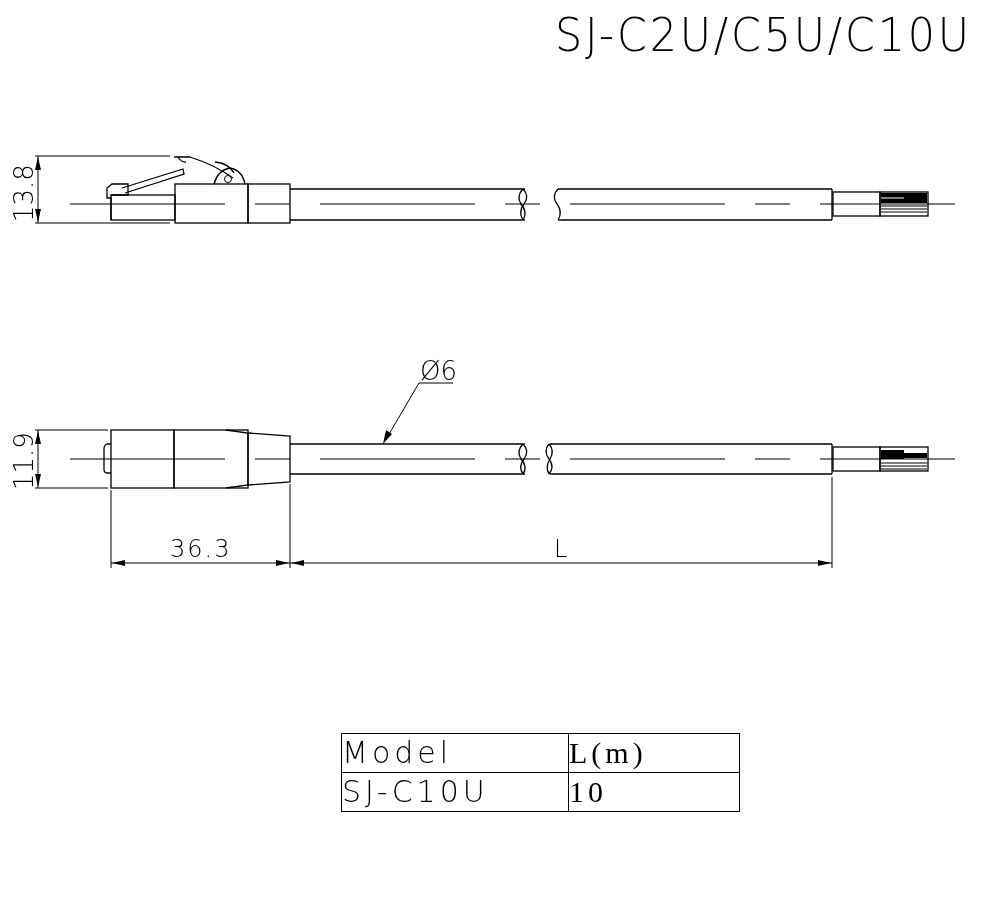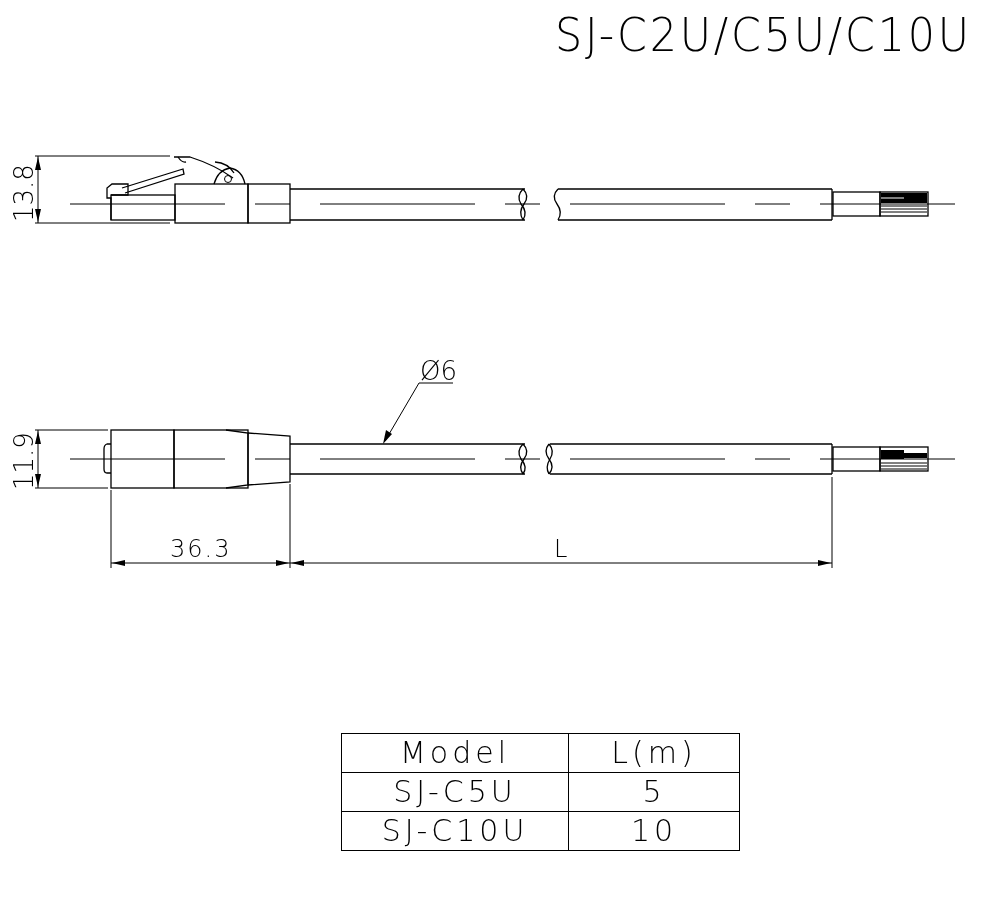--- a/index.html
+++ b/index.html
@@ -4,23 +4,23 @@
 <style>
   html, body { margin: 0; padding: 0; background: #ffffff; }
   body { width: 1000px; height: 907px; position: relative; overflow: hidden; font-family: "Liberation Sans", sans-serif; }
   svg { position: absolute; left: 0; top: 0; }
   .ln { stroke: #000; stroke-width: 1.3; fill: none; }
   .thin { stroke: #000; stroke-width: 1; fill: none; }
   .ctr { stroke: #000; stroke-width: 1; fill: none; stroke-dasharray: 155 30 35 30; }
   .cad { font-family: "DejaVu Sans", sans-serif; font-weight: 200; fill: #000; }
   .title { position: absolute; left: 555px; top: 8px; font-family: "DejaVu Sans", sans-serif; font-size: 46px; font-weight: 200; letter-spacing: 3px; color: #000; transform: scaleX(0.93); transform-origin: left top; white-space: nowrap; }
   table.spec { position: absolute; left: 341px; top: 733px; border-collapse: collapse; font-family: "DejaVu Sans", sans-serif; font-weight: 200; }
-  table.spec td { border: 1.5px solid #000; height: 38px; padding: 0; text-align: center; font-size: 30px; letter-spacing: 4px; line-height: 38px; }
+  table.spec td { border: 1.5px solid #000; height: 38px; padding: 0; font-size: 30px; letter-spacing: 4px; line-height: 38px; }
   table.spec td.c1 { width: 226px; }
-  table.spec td.c2 { width: 170px; }
+  table.spec td.c2 { width: 170px; font-family: Liberation Serif, serif; }
 </style>
 </head>
 <body>
 
 <div class="title">SJ-C2U/C5U/C10U</div>
 
 <svg width="1000" height="907" viewBox="0 0 1000 907">
 
   <g>
 
@@ -140,21 +140,17 @@
   </g>
 </svg>
 
 <table class="spec">
   <tbody>
       <tr>
     <td class="c1">Model</td>
     <td class="c2">L(m)</td>
   </tr>
   <tr>
-    <td class="c1">SJ-C5U</td>
-    <td class="c2">5</td>
-  </tr>
-  <tr>
     <td class="c1">SJ-C10U</td>
     <td class="c2">10</td>
   </tr>
 </tbody>
   </table>
 
 </body></html>

